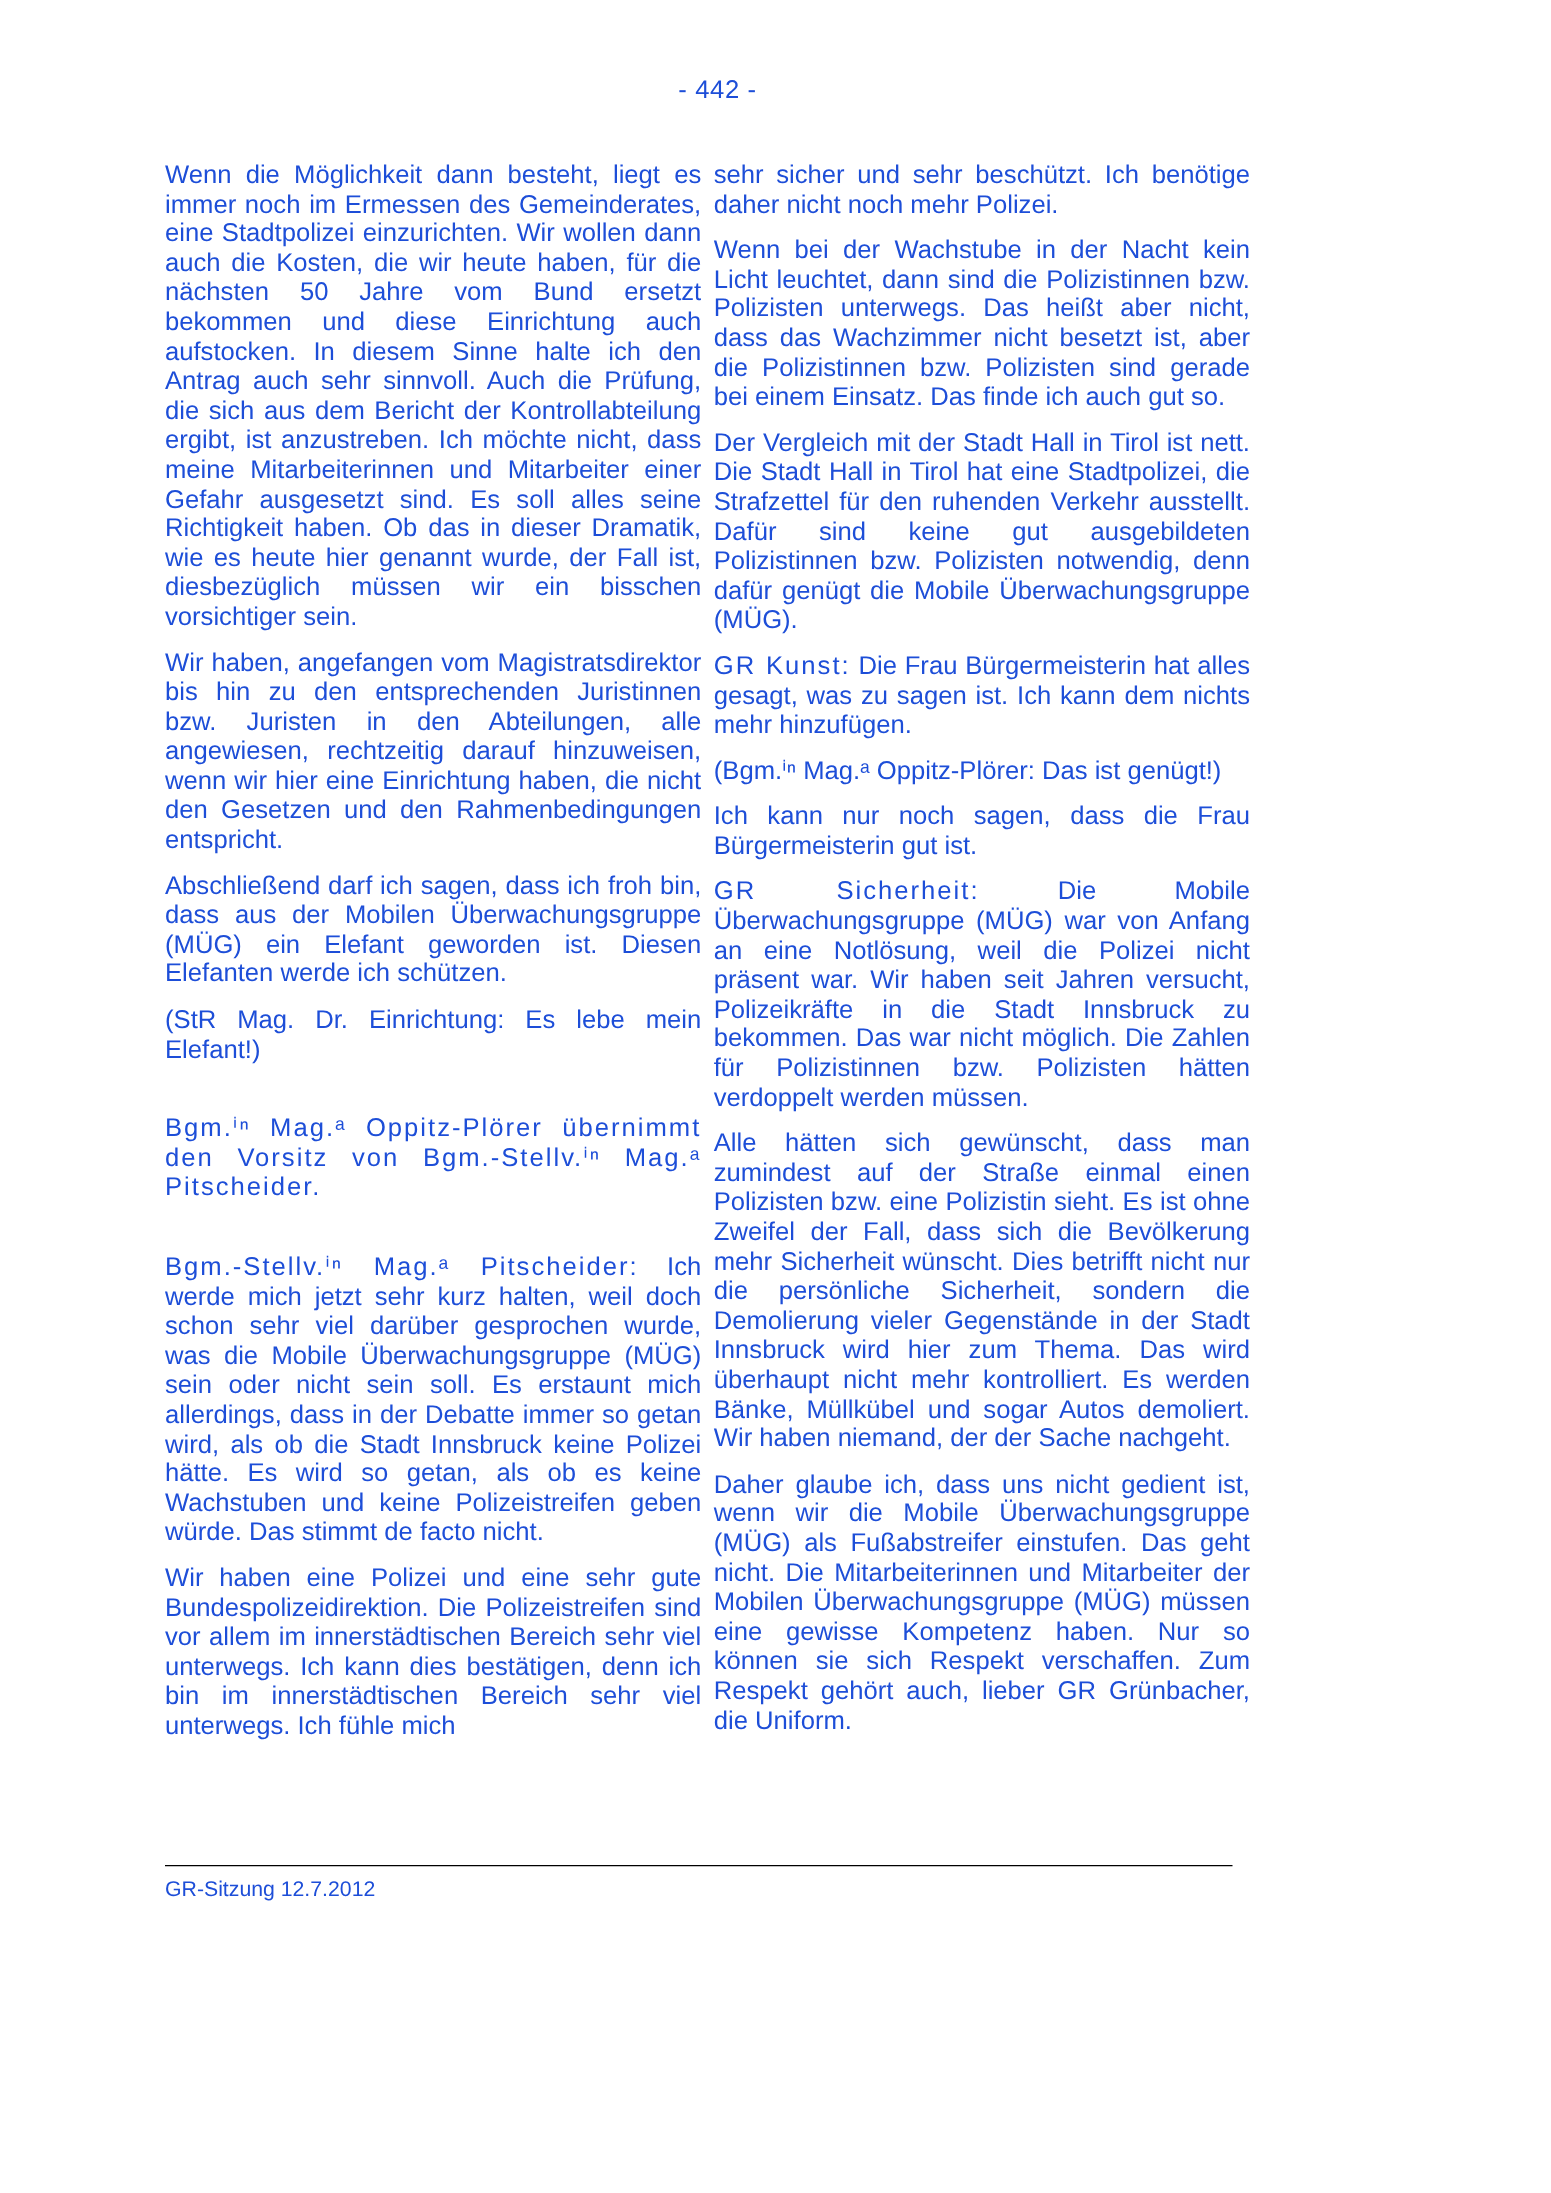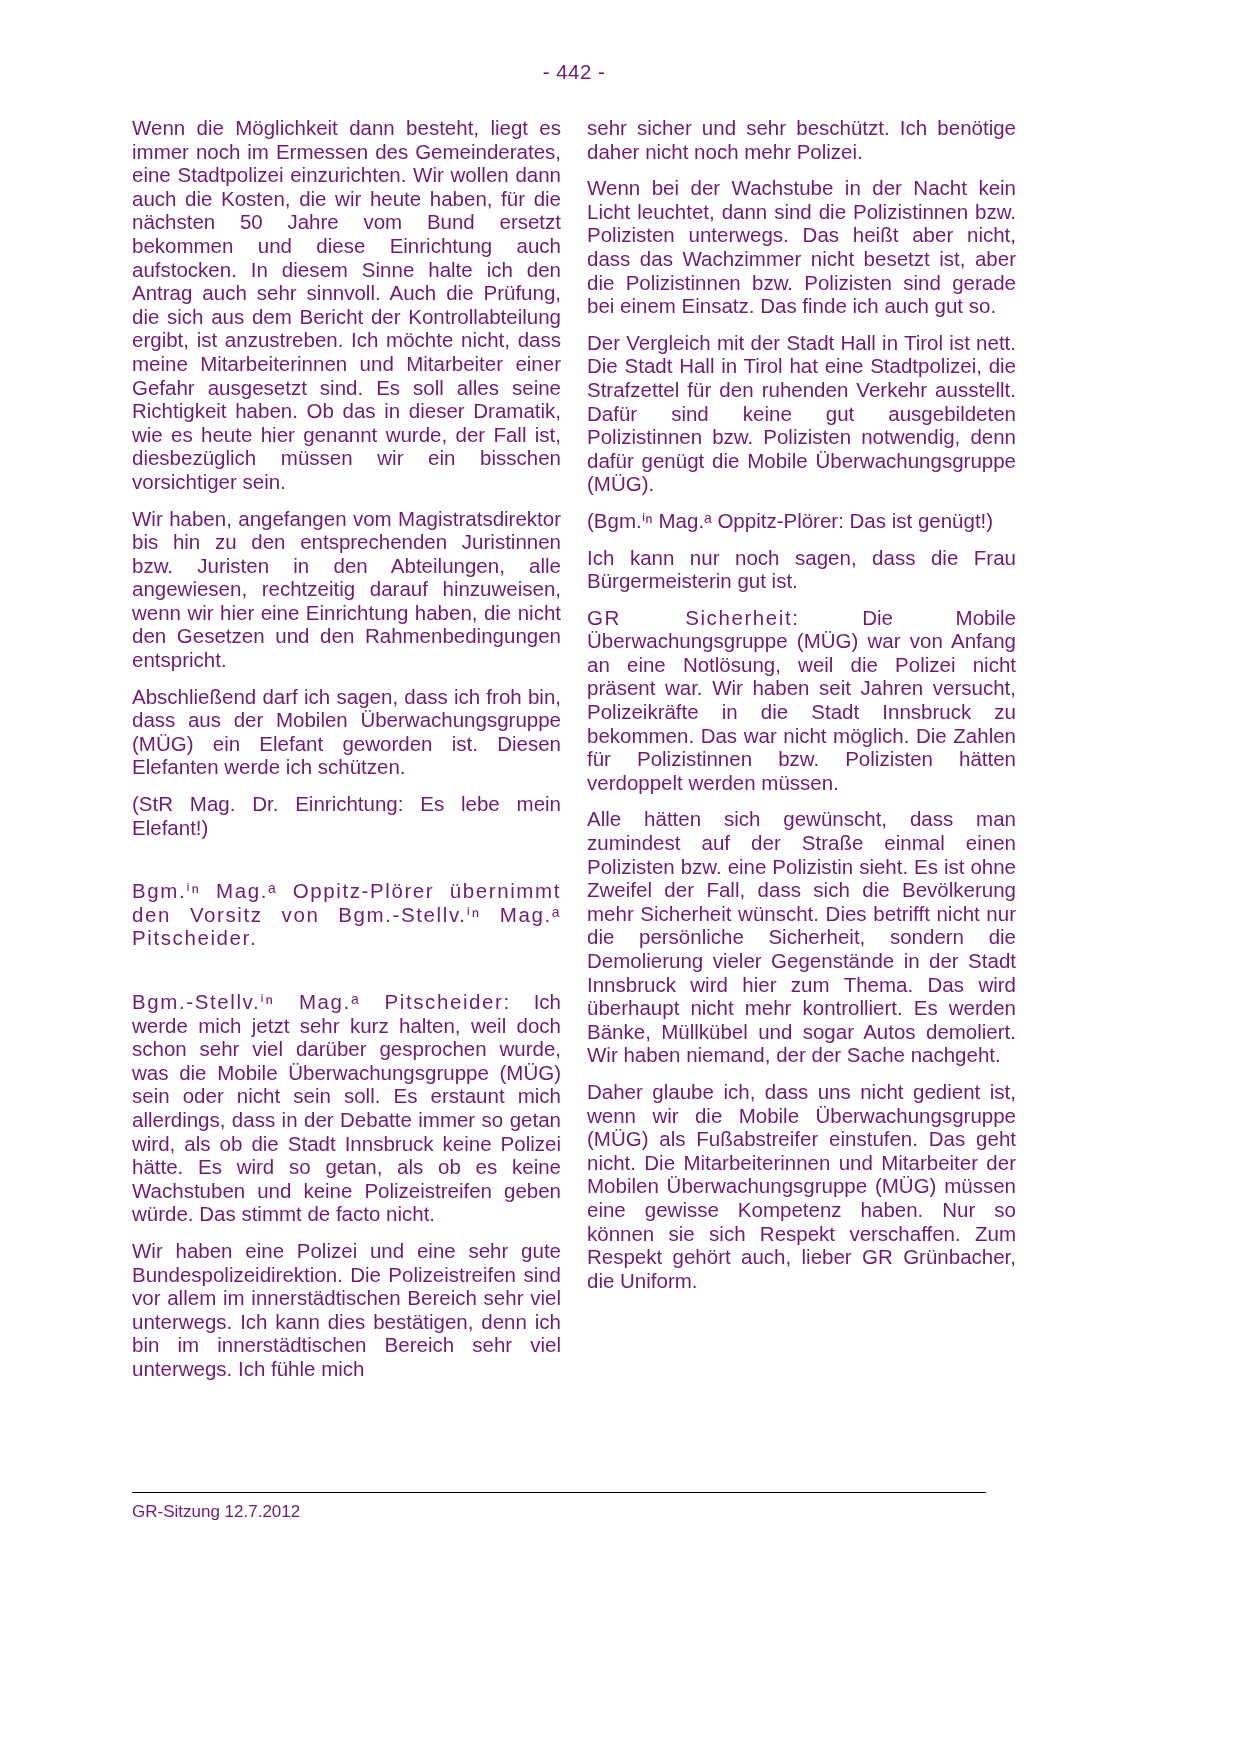--- a/index.html
+++ b/index.html
@@ -6,40 +6,40 @@
     margin: 0;
     padding: 0;
     background: #e8e8e8;
   }
   .page {
     position: relative;
     width: 1241px;
     height: 1754px;
     background: #ffffff;
     font-family: "Liberation Sans", "DejaVu Sans", sans-serif;
-    color: #701a75;
+    color: #1d4ed8;
     margin: 0 auto;
     overflow: hidden;
   }
   .page-number {
     position: absolute;
     top: 60px;
     left: 132px;
     width: 884px;
     text-align: center;
     font-size: 20.5px;
     letter-spacing: 0.5px;
   }
   .content {
     position: absolute;
-    top: 116px;
+    top: 128px;
     left: 132px;
     width: 884px;
     display: flex;
-    gap: 26px;
+    gap: 10px;
   }
   .col {
     width: 429px;
     font-size: 20.5px;
     line-height: 23.6px;
     text-align: justify;
     hyphens: auto;
     -webkit-hyphens: auto;
   }
   .col p {
@@ -82,20 +82,21 @@
       <p>(StR Mag. Dr. Einrichtung: Es lebe mein Elefant!)</p>
       <p class="sperr gap-before">Bgm.ⁱⁿ Mag.ᵃ Oppitz-Plörer übernimmt den Vorsitz von Bgm.-Stellv.ⁱⁿ Mag.ᵃ Pitscheider.</p>
       <p class="gap-before"><span class="sperr">Bgm.-Stellv.ⁱⁿ Mag.ᵃ Pitscheider:</span><span> Ich werde mich jetzt sehr kurz halten, weil doch schon sehr viel darüber gesprochen wurde, was die Mobile Überwachungsgruppe (MÜG) sein oder nicht sein soll. Es erstaunt mich allerdings, dass in der Debatte immer so getan wird, als ob die Stadt Innsbruck keine Polizei hätte. Es wird so getan, als ob es keine Wachstuben und keine Polizeistreifen geben würde. Das stimmt de facto nicht.</span></p>
       <p>Wir haben eine Polizei und eine sehr gute Bundespolizeidirektion. Die Polizeistreifen sind vor allem im innerstädtischen Bereich sehr viel unterwegs. Ich kann dies bestätigen, denn ich bin im innerstädtischen Bereich sehr viel unterwegs. Ich fühle mich</p>
     </div>
 
     <div class="col">
       <p>sehr sicher und sehr beschützt. Ich benötige daher nicht noch mehr Polizei.</p>
       <p>Wenn bei der Wachstube in der Nacht kein Licht leuchtet, dann sind die Polizistinnen bzw. Polizisten unterwegs. Das heißt aber nicht, dass das Wachzimmer nicht besetzt ist, aber die Polizistinnen bzw. Polizisten sind gerade bei einem Einsatz. Das finde ich auch gut so.</p>
       <p>Der Vergleich mit der Stadt Hall in Tirol ist nett. Die Stadt Hall in Tirol hat eine Stadtpolizei, die Strafzettel für den ruhenden Verkehr ausstellt. Dafür sind keine gut ausgebildeten Polizistinnen bzw. Polizisten notwendig, denn dafür genügt die Mobile Überwachungsgruppe (MÜG).</p>
+      <p><span class="sperr">GR Kunst:</span><span> Die Frau Bürgermeisterin hat alles gesagt, was zu sagen ist. Ich kann dem nichts mehr hinzufügen.</span></p>
       <p>(Bgm.ⁱⁿ Mag.ᵃ Oppitz-Plörer: Das ist genügt!)</p>
       <p>Ich kann nur noch sagen, dass die Frau Bürgermeisterin gut ist.</p>
       <p><span class="sperr">GR Sicherheit:</span><span> Die Mobile Überwachungsgruppe (MÜG) war von Anfang an eine Notlösung, weil die Polizei nicht präsent war. Wir haben seit Jahren versucht, Polizeikräfte in die Stadt Innsbruck zu bekommen. Das war nicht möglich. Die Zahlen für Polizistinnen bzw. Polizisten hätten verdoppelt werden müssen.</span></p>
       <p>Alle hätten sich gewünscht, dass man zumindest auf der Straße einmal einen Polizisten bzw. eine Polizistin sieht. Es ist ohne Zweifel der Fall, dass sich die Bevölkerung mehr Sicherheit wünscht. Dies betrifft nicht nur die persönliche Sicherheit, sondern die Demolierung vieler Gegenstände in der Stadt Innsbruck wird hier zum Thema. Das wird überhaupt nicht mehr kontrolliert. Es werden Bänke, Müllkübel und sogar Autos demoliert. Wir haben niemand, der der Sache nachgeht.</p>
       <p>Daher glaube ich, dass uns nicht gedient ist, wenn wir die Mobile Überwachungsgruppe (MÜG) als Fußabstreifer einstufen. Das geht nicht. Die Mitarbeiterinnen und Mitarbeiter der Mobilen Überwachungsgruppe (MÜG) müssen eine gewisse Kompetenz haben. Nur so können sie sich Respekt verschaffen. Zum Respekt gehört auch, lieber GR Grünbacher, die Uniform.</p>
     </div>
 
   </div>
 
   <div class="footer-divider"></div>

